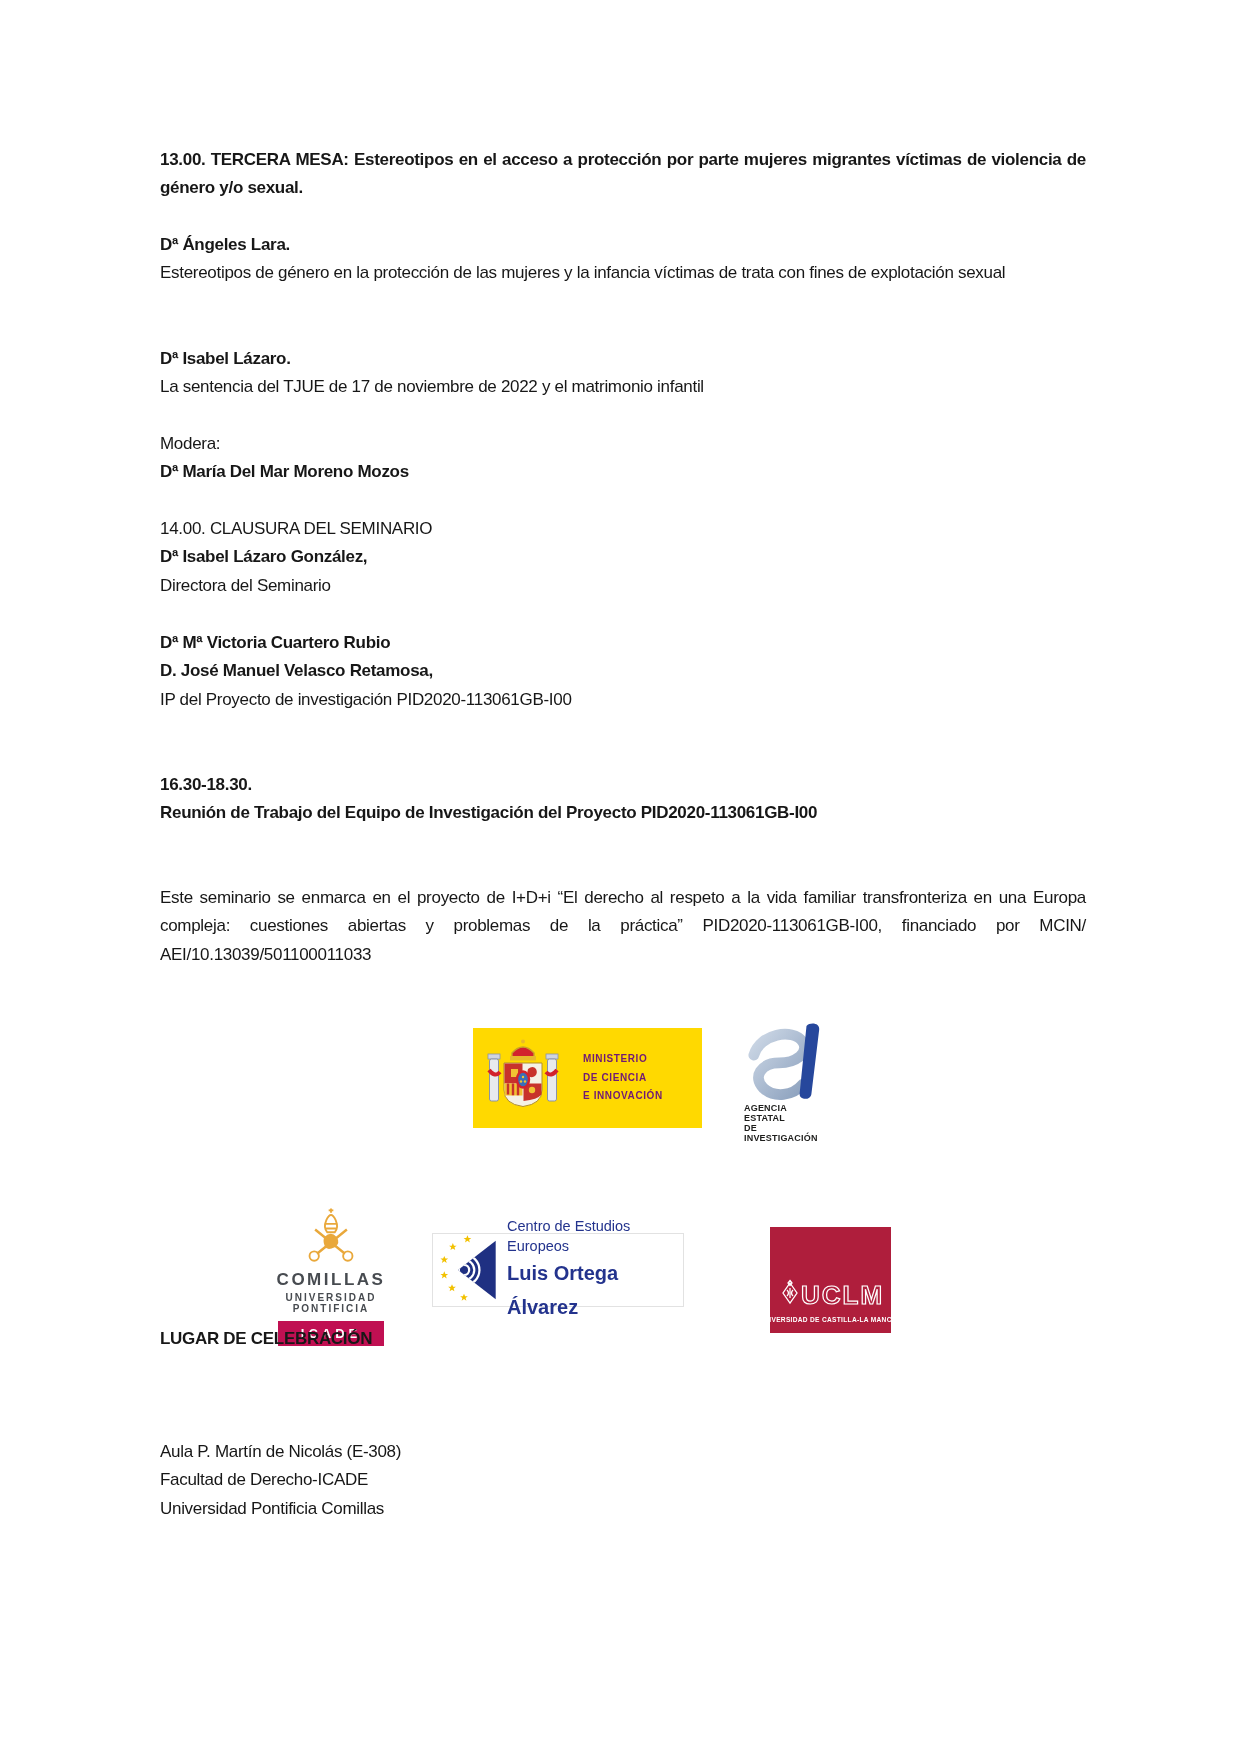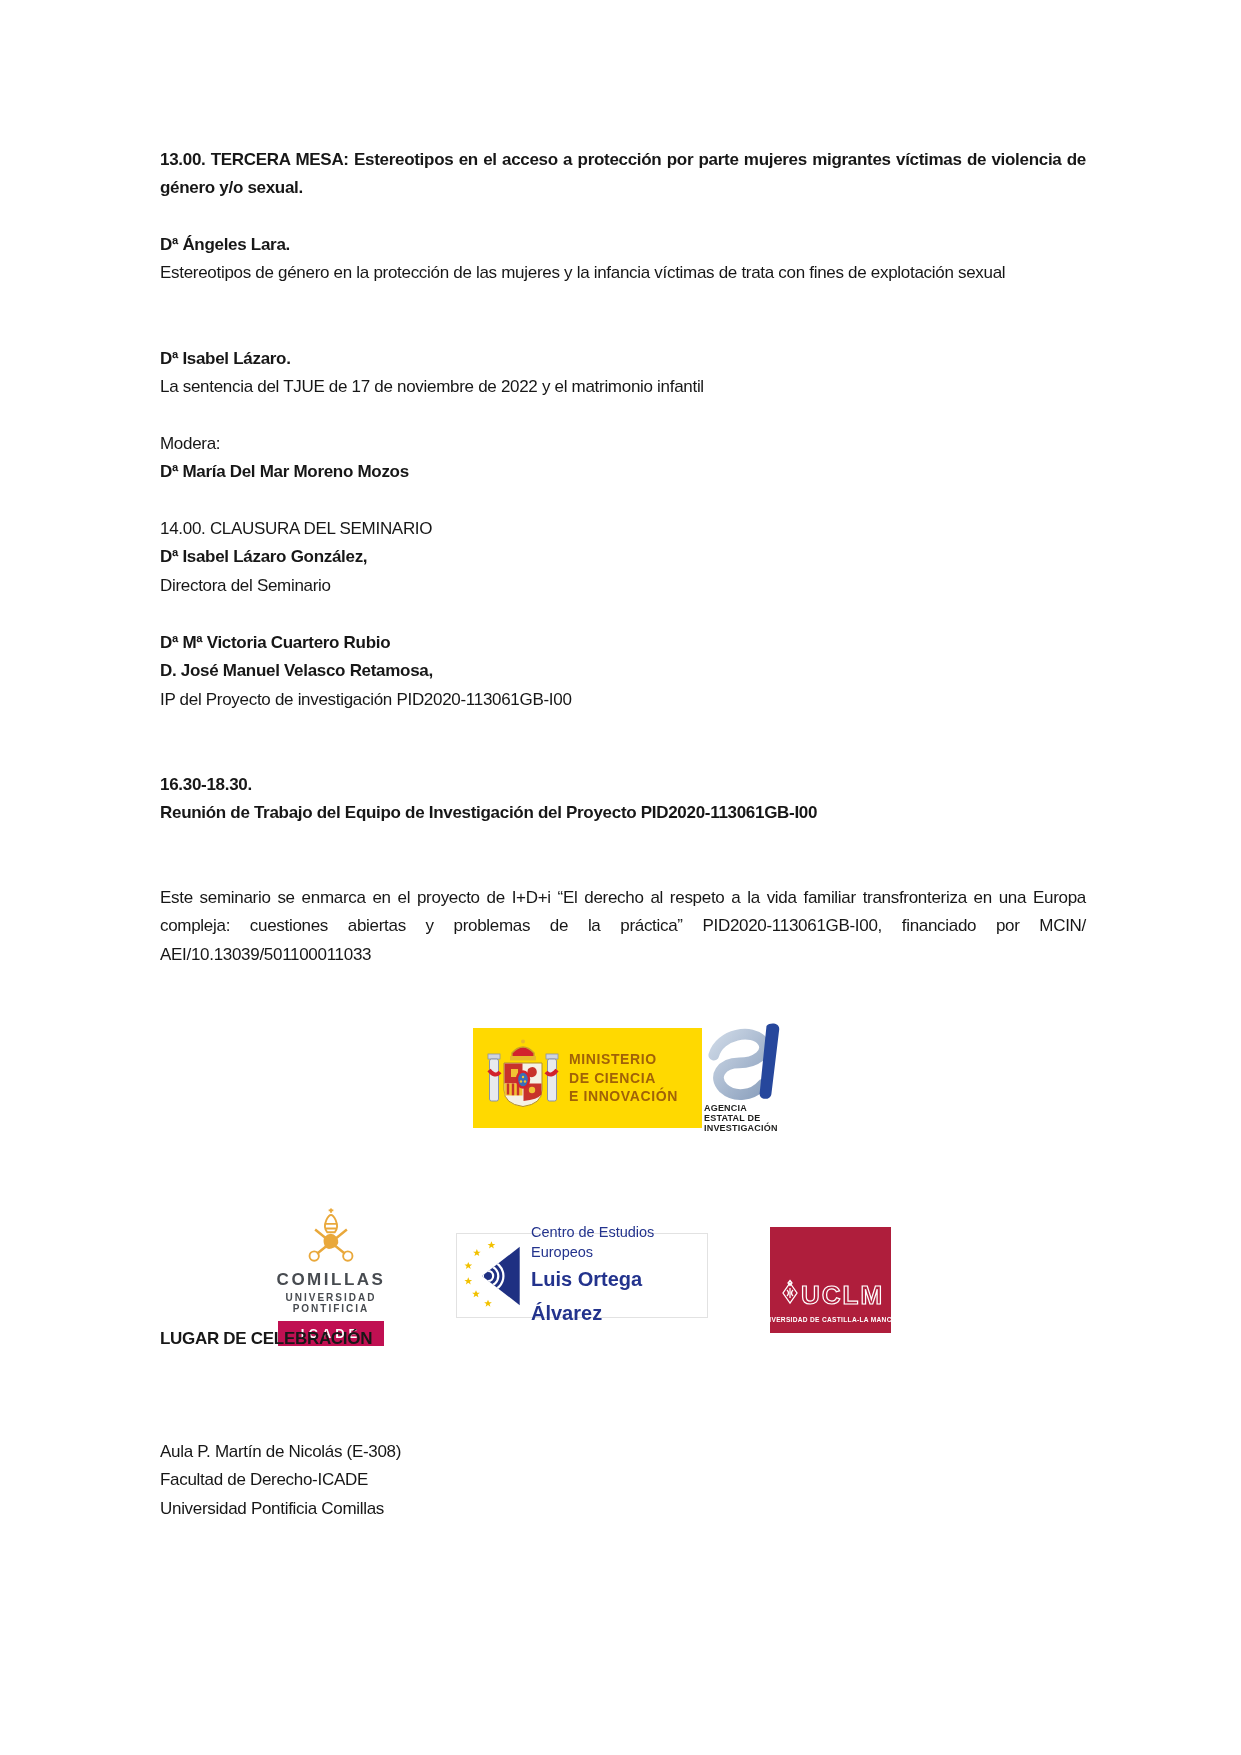--- a/index.html
+++ b/index.html
@@ -16,42 +16,42 @@
   .b { font-weight:700; }
   .j { text-align:justify; }
 
   
   .ministerio-logo {
     position:absolute; left:473px; top:1028px; width:229px; height:100px;
     background:#FFD900; display:flex; align-items:center;
   }
   .ministerio-logo svg { margin-left:14px; width:72px; height:80px; flex:0 0 auto; }
   .ministerio-text {
-    margin-left:10px; font-size:14px; font-weight:700; color:#a16207;
+    margin-left:24px; font-size:10px; font-weight:700; color:#701a75;
     line-height:18.5px; letter-spacing:0.6px;
   }
-  .aei-logo { position:absolute; left:702px; top:1022px; width:92px; height:112px; }
+  .aei-logo { position:absolute; left:702px; top:1022px; width:92px; height:112px;padding-left:40px; }
   .aei-logo svg { width:88px; height:80px; display:block; }
   .aei-text {
     font-size:9px; font-weight:700; color:#1d1d1b; line-height:10px;
     letter-spacing:0.2px; margin-top:1px; margin-left:2px;
   }
 
   
   .colab-comillas { position:absolute; left:263px; top:1206px; width:136px; text-align:center; }
   .comillas-crest { width:56px; height:60px; }
   .comillas-name { font-size:17px; font-weight:700; color:#474B50; letter-spacing:2.5px; margin-top:0; }
   .comillas-sub { font-size:10px; font-weight:700; color:#474B50; letter-spacing:2px; margin-top:2px; }
   .icade-badge {
     margin:7px auto 0; width:106px; height:25px; background:#C01052;
     color:#fff; font-size:13px; font-weight:700; letter-spacing:4px;
     display:flex; align-items:center; justify-content:center;
   }
   .colab-cee {
-    position:absolute; left:456px; top:1233px; width:252px; height:85px;
+    position:absolute; left:432px; top:1233px; width:252px; height:74px;
     background:#fff; border:1px solid #e2e2e2;
     display:flex; align-items:center;
   }
   .colab-cee svg { width:62px; height:72px; margin-left:6px; flex:0 0 auto; }
   .cee-text { margin-left:6px; color:#23338D; }
   .cee-line1 { font-size:14.5px; line-height:20px; }
   .cee-line2 { font-size:20px; font-weight:700; line-height:34px; }
   .colab-uclm {
     position:absolute; left:770px; top:1227px; width:121px; height:106px;
     background:#AF1E3C; display:flex; flex-direction:column;

